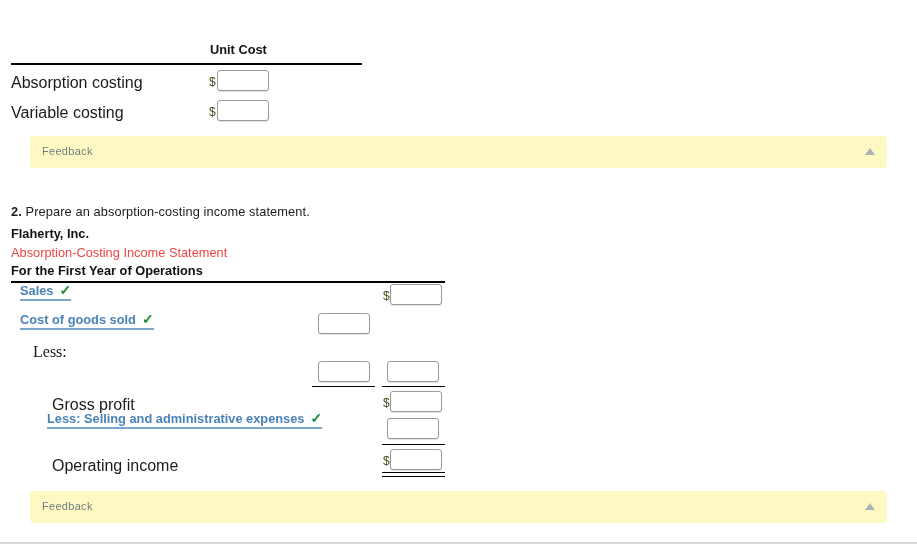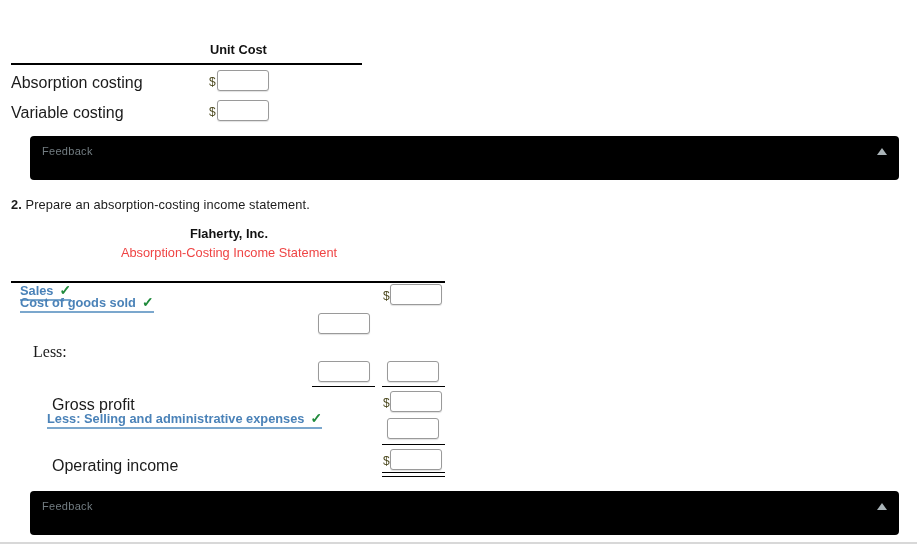--- a/index.html
+++ b/index.html
@@ -59,26 +59,25 @@
   }
   .rule-thin {
     position: absolute;
     background: #000000;
     height: 1px;
   }
 
   
   .feedback-bar {
     position: absolute;
-    background: #000000;
+    background: #fef9c3;
     border-radius: 4px;
     left: 30px;
     width: 857px;
-    height: 44px;
-    padding-left: 12px;
+    height: 32px;
   }
   .feedback-label {
     position: absolute;
     left: 12px;
     top: 9px;
     font-size: 11px;
     color: #737d82;
     letter-spacing: 0.3px;
   }
   .collapse-caret {
@@ -90,21 +89,21 @@
     border-left: 5px solid transparent;
     border-right: 5px solid transparent;
     border-bottom: 7px solid #aab4b8;
   }
 
   
   .stmt-line {
     position: absolute;
     width: 436px;
     left: 11px;
-    text-align: center;
+    text-align: left;
     white-space: nowrap;
   }
   .stmt-bold { font-weight: bold; font-size: 12.8px; color: #111; }
   .stmt-reg  { font-weight: normal; font-size: 12.8px; color: #ef4444; }
 
   
   .blue-label {
     position: absolute;
     color: #4a82b8;
     font-weight: bold;
@@ -162,37 +161,38 @@
 
   <div class="plain-label" style="left:11px; top:104px;text-align:center;">Variable costing</div>
   <span class="dollar" style="left:209px; top:105px;">$</span>
   <input class="cell-input" style="left: 217px; top: 100px;" type="text" value="">
 
   <div class="feedback-bar" style="top:136px;">
     <span class="feedback-label">Feedback</span>
     <span class="collapse-caret"></span>
   </div>
 
-  <div class="q-text" style="left:11px; top:197px;">
+  <div class="q-text" style="left:11px; top:204px;">
     <span class="q-num">2.</span>
     <span>Prepare an absorption-costing income statement.</span>
   </div>
 
   <div class="stmt-line stmt-bold" style="top:226px;">Flaherty, Inc.</div>
   <div class="stmt-line stmt-reg" style="top:245px;">Absorption-Costing Income Statement</div>
+  <div class="stmt-line stmt-bold" style="top:263px;">For the First Year of Operations</div>
 
   <div class="rule" style="left:11px; top:281px; width:434px;"></div>
 
   <div class="blue-label" style="left:20px; top:283px;">
     <span>Sales</span><span class="check">✓</span>
   </div>
   <span class="dollar" style="left:383px; top:289px;">$</span>
   <input class="cell-input" style="left: 390px; top: 284px;" type="text" value="">
 
-  <div class="blue-label" style="left:20px; top:295px;text-align:center;">
+  <div class="blue-label" style="left:20px; top:312px;text-align:center;">
     <span>Cost of goods sold</span><span class="check">✓</span>
   </div>
   <input class="cell-input" style="left: 318px; top: 313px;" type="text" value="">
 
   <div class="plain-label" style="left:33px; top:343px;font-family:Liberation Serif, serif;">Less:</div>
 
   <input class="cell-input" style="left: 318px; top: 361px;" type="text" value="">
   <input class="cell-input" style="left: 387px; top: 361px;" type="text" value="">
 
   <div class="rule-thin" style="left:312px; top:386px; width:63px;"></div>

